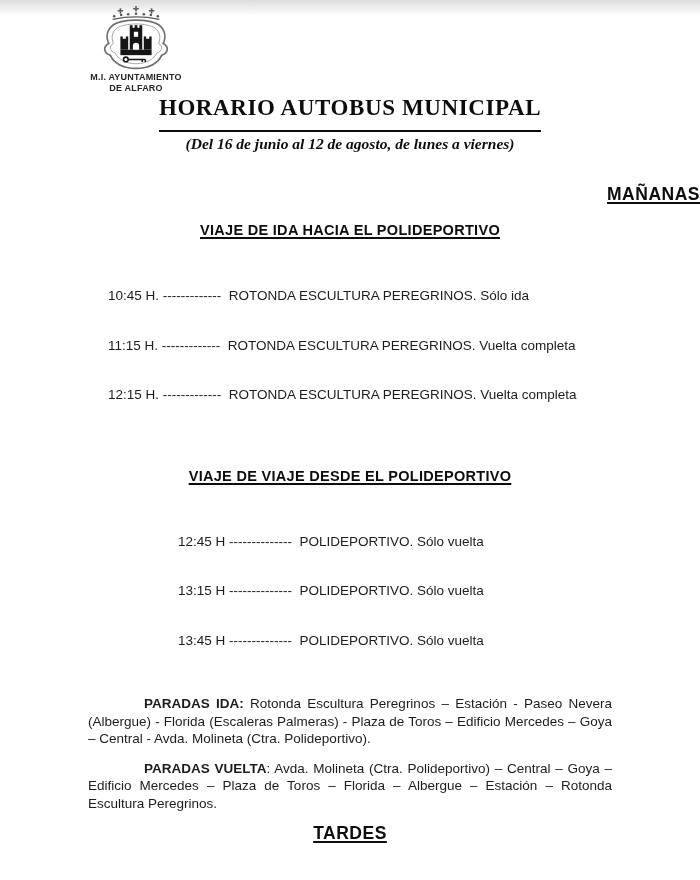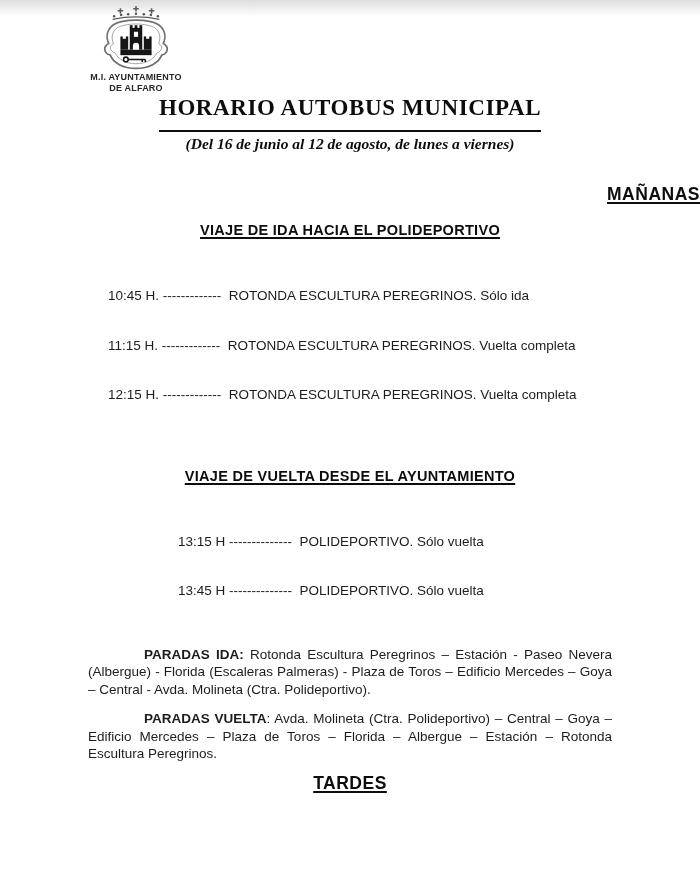--- a/index.html
+++ b/index.html
@@ -132,22 +132,23 @@
 
   <div class="sec-title mananas">MAÑANAS</div>
 
   <div class="sub-heading mt17">VIAJE DE IDA HACIA EL POLIDEPORTIVO</div>
   <div class="rows indent-ida">
     <div>10:45 H. -------------  ROTONDA ESCULTURA PEREGRINOS. Sólo ida</div>
     <div>11:15 H. -------------  ROTONDA ESCULTURA PEREGRINOS. Vuelta completa</div>
     <div>12:15 H. -------------  ROTONDA ESCULTURA PEREGRINOS. Vuelta completa</div>
   </div>
 
-  <div class="sub-heading mt31">VIAJE DE VUELTA DESDE EL AYUNTAMIENTO</div>
+  <div class="sub-heading mt31">VIAJE DE VIAJE DESDE EL POLIDEPORTIVO</div>
   <div class="rows indent-vuelta">
+    <div>12:45 H --------------  POLIDEPORTIVO. Sólo vuelta</div>
     <div>13:15 H --------------  POLIDEPORTIVO. Sólo vuelta</div>
     <div>13:45 H --------------  POLIDEPORTIVO. Sólo vuelta</div>
   </div>
 
   <p class="para first"><b>PARADAS IDA:</b><span> Rotonda Escultura Peregrinos – Estación - Paseo Nevera (Albergue) - Florida (Escaleras Palmeras) - Plaza de Toros – Edificio Mercedes – Goya – Central - Avda. Molineta (Ctra. Polideportivo).</span></p>
 
   <p class="para second"><b>PARADAS VUELTA</b><span>: Avda. Molineta (Ctra. Polideportivo) – Central – Goya – Edificio Mercedes – Plaza de Toros – Florida – Albergue – Estación – Rotonda Escultura Peregrinos.</span></p>
 
   <div class="sec-title tardes">TARDES</div>
 

